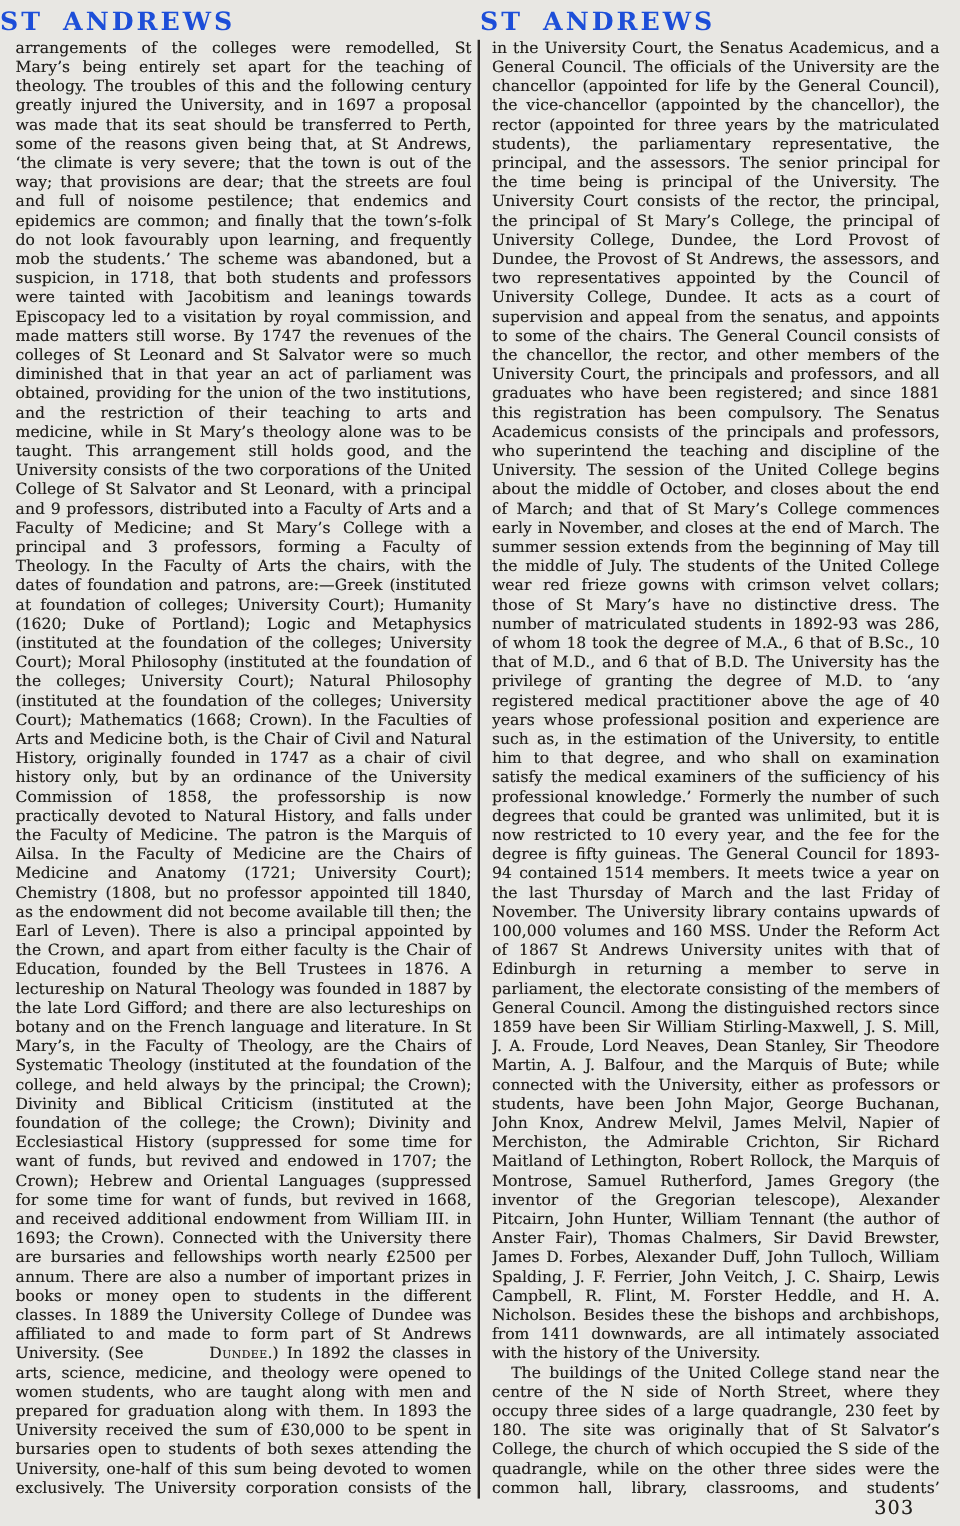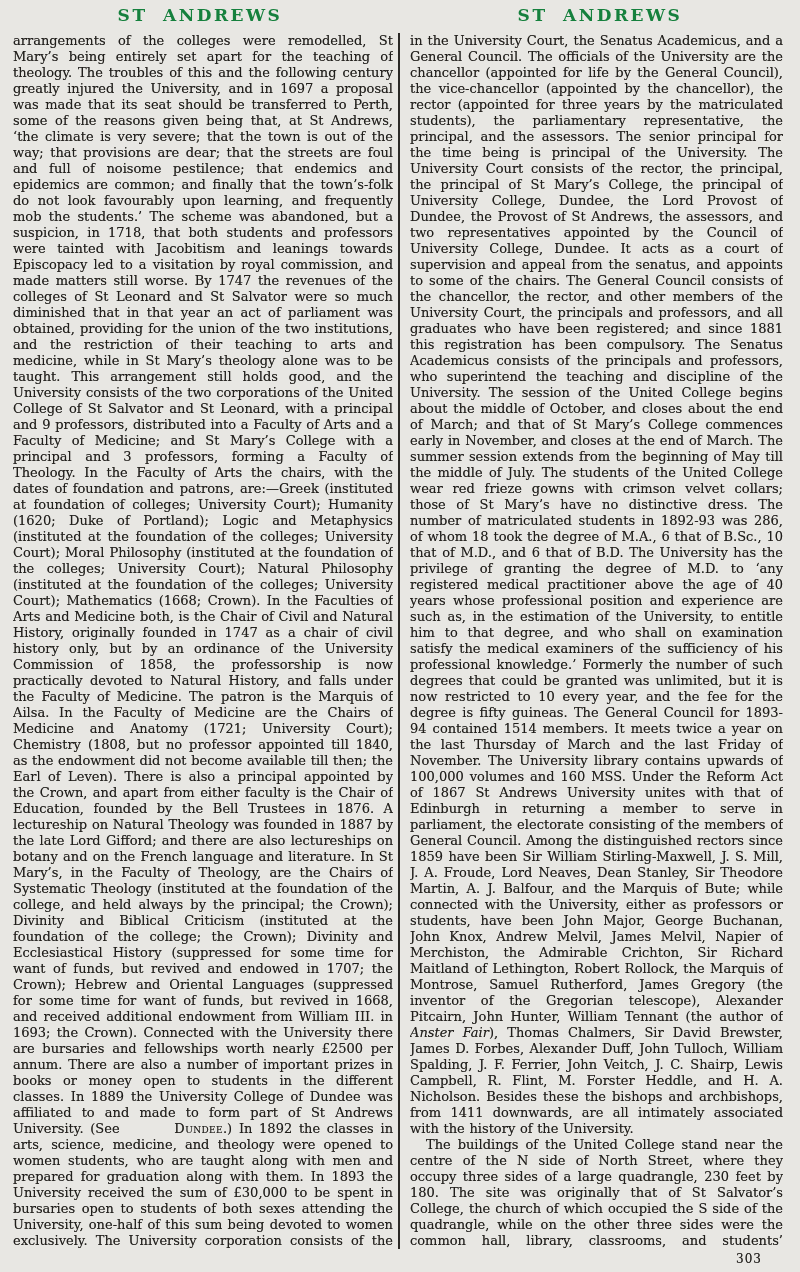--- a/index.html
+++ b/index.html
@@ -16,26 +16,25 @@
     background-color: #e8e7e3;
     color: #211f1c;
   }
   .headers {
     display: flex;
     padding-top: 5px;
     height: 28px;
   }
   .col-header {
     flex: 1 1 50%;
-    text-align: center;
     font-weight: bold;
-    font-size: 17px;
+    font-size: 21px;
     letter-spacing: 2.5px;
     word-spacing: 7px;
-    color: #15803d;
+    color: #1d4ed8;
   }
   .columns {
     display: flex;
     align-items: stretch;
     height: 1216px;
     padding: 0 17px 0 13px;
     overflow: hidden;
   }
   .column {
     overflow: hidden;
@@ -55,26 +54,26 @@
     font-size: 13px;
     line-height: 16px;
     text-align: justify;
     word-spacing: 0.5px;
     color: #211f1c;
     text-shadow: 0 0 0.4px rgba(33,31,28,0.55);
   }
   p.para.indent { text-indent: 16px; }
   p.para.cont   { text-align-last: justify; }
   .smallcaps { font-variant: small-caps; letter-spacing: 0.4px; margin-left: 48px; }
-  .italic    { font-style: italic; }
+  .italic    { }
   .page-number {
     position: absolute;
     right: 38px;
     bottom: 6px;
-    font-size: 12px;
+    font-size: 16px;
     letter-spacing: 1px;
     color: #211f1c;
     text-shadow: 0 0 0.4px rgba(33,31,28,0.55);
   }
 </style>
 </head>
 <body>
 
 <div class="page">
 

